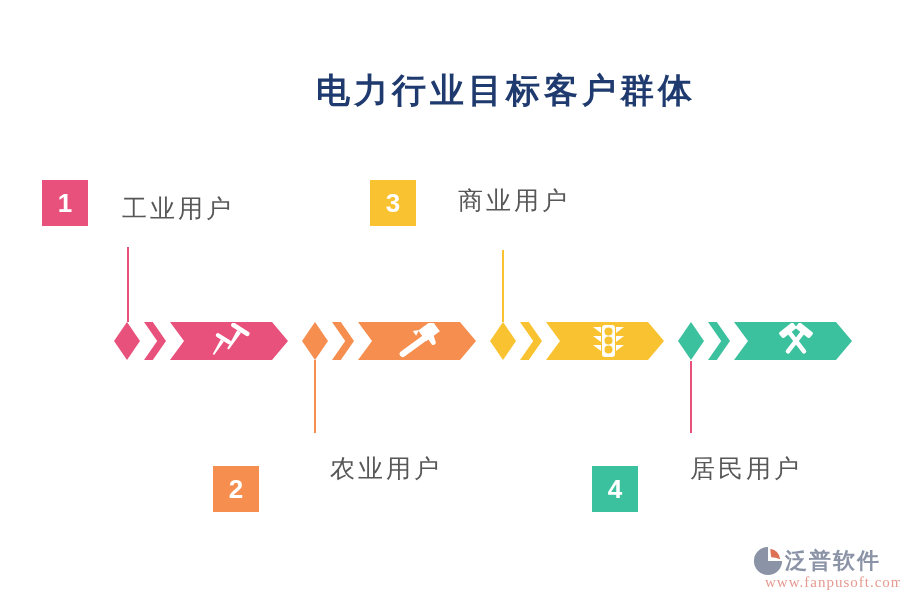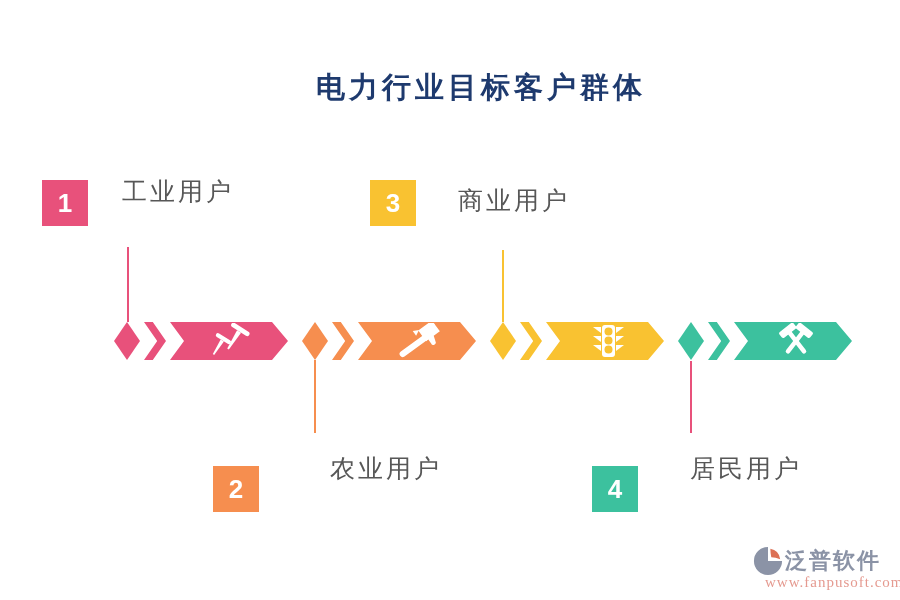--- a/index.html
+++ b/index.html
@@ -5,21 +5,21 @@
   html,body{margin:0;padding:0;}
   body{
     width:900px;height:600px;background:#ffffff;overflow:hidden;position:relative;
     font-family:"Liberation Serif","DejaVu Serif",serif;
   }
   .canvas{position:absolute;inset:0;}
 
   
   .title{
     position:absolute;left:316px;top:68px;margin:0;
-    font-size:29px;font-weight:bold;letter-spacing:4px;
+    font-size:34px;font-weight:bold;letter-spacing:4px;
     color:var(--title-color);white-space:nowrap;
   }
 
   
   .badge{
     position:absolute;width:46px;height:46px;
     display:flex;align-items:center;justify-content:center;
     color:#ffffff;font-family:"Liberation Sans","DejaVu Sans",sans-serif;
     font-weight:bold;font-size:26px;
   }
@@ -74,21 +74,21 @@
 </head>
 <body>
 
 <div class="canvas">
 
   <h1 class="title">电力行业目标客户群体</h1>
 
   <div class="badge c1" style="left:42px;top:180px;">
     <span>1</span>
   </div>
-  <div class="label" style="left:122px;top:175px;">工业用户</div>
+  <div class="label" style="left:122px;top:192px;">工业用户</div>
 
   <div class="badge c3" style="left:370px;top:180px;">
     <span>3</span>
   </div>
   <div class="label" style="left:458px;top:184px;">商业用户</div>
 
   <div class="badge c2" style="left:213px;top:466px;">
     <span>2</span>
   </div>
   <div class="label" style="left:330px;top:452px;">农业用户</div>

